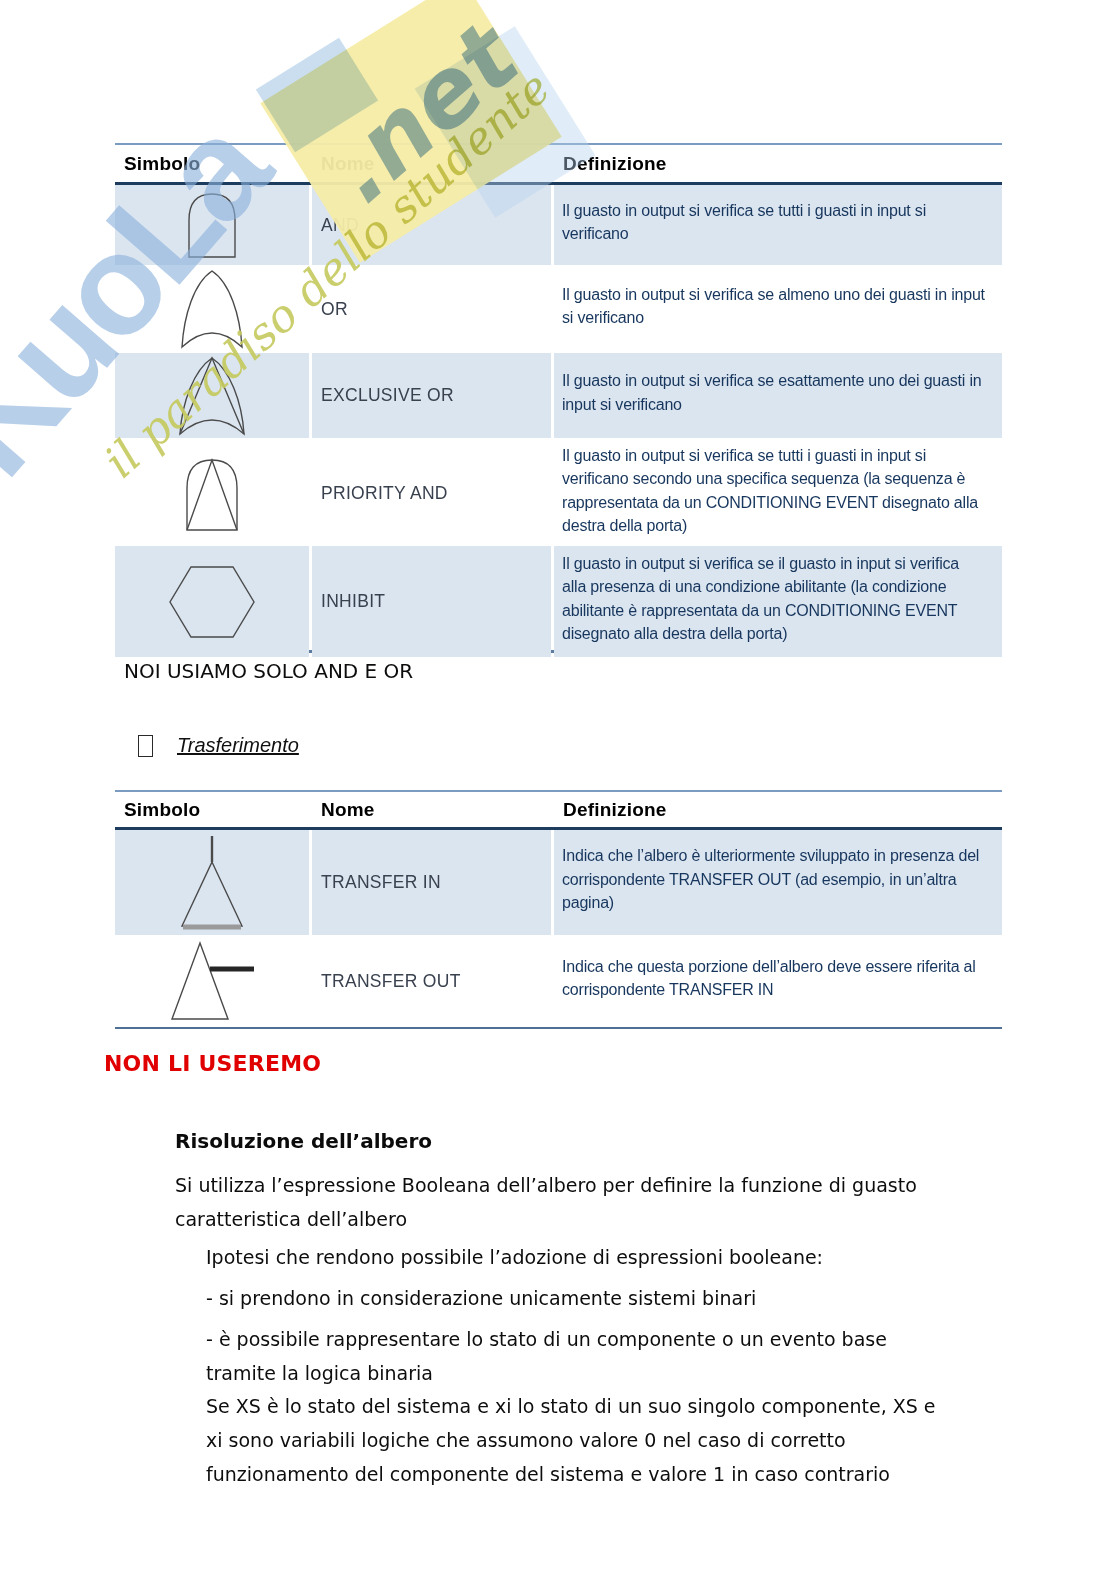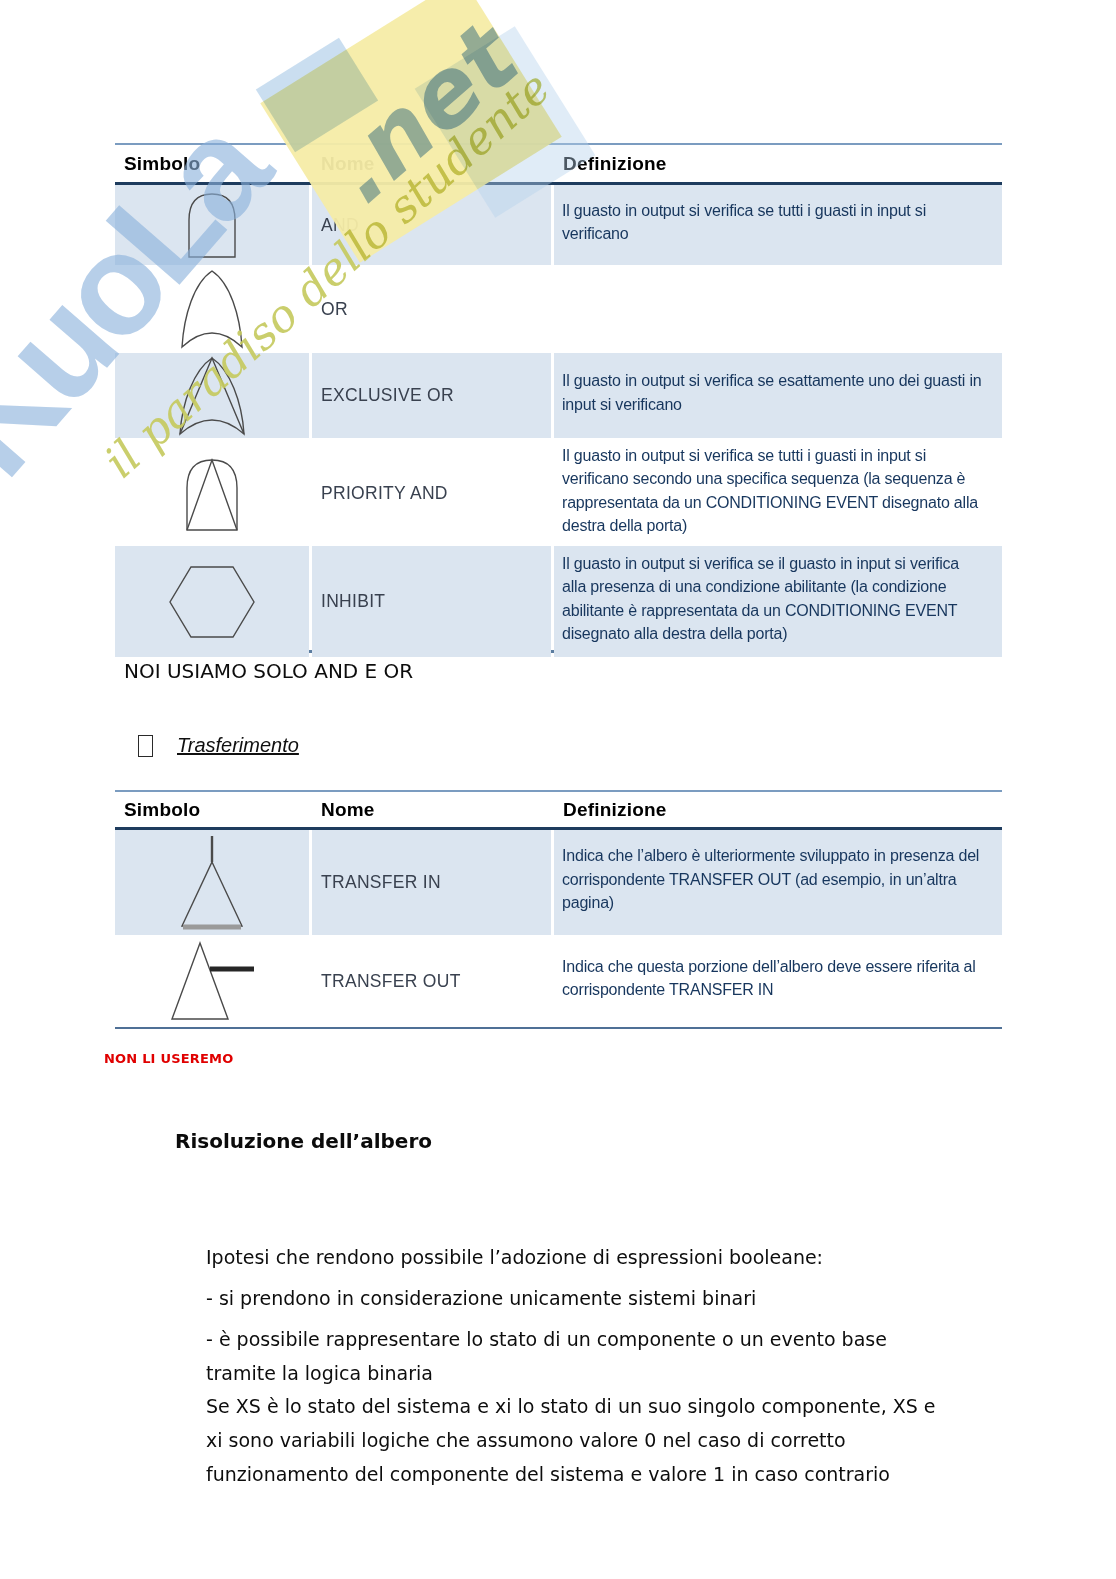--- a/index.html
+++ b/index.html
@@ -23,21 +23,21 @@
   svg.gate{display:block;}
   svg.gate path, svg.gate line{stroke:#4a4a4a;stroke-width:1.4;fill:none;}
 
   
   .abs{position:absolute;z-index:1;}
   .note1{left:104px;top:659px;font-family:"DejaVu Sans",sans-serif;font-size:20px;color:#0c0c0c;margin-left:20px;}
   .transfer-head{left:138px;top:734px;display:flex;align-items:center;}
   .box-glyph{display:inline-block;width:13px;height:20px;border:1.6px solid #2a2a2a;margin-right:24px;}
   .transfer-title{font-style:italic;text-decoration:underline;font-size:20px;color:#101010;}
   .warning{left:104px;top:1051px;font-family:"DejaVu Sans",sans-serif;font-weight:bold;
-           font-size:13px;color:#e00000;letter-spacing:0.2px;}
+           font-size:22px;color:#e00000;letter-spacing:0.2px;}
   .heading{left:175px;top:1129px;font-family:"DejaVu Sans",sans-serif;font-weight:bold;
            font-size:20px;color:#0b0b0b;}
   .para{font-family:"DejaVu Sans",sans-serif;font-size:19px;line-height:34px;color:#0d0d0d;
         white-space:pre-line;}
   .p-intro{left:175px;top:1168px;width:860px;}
   .p-lead{left:206px;top:1240px;width:840px;}
   .p-b1{left:206px;top:1281px;width:840px;}
   .p-b2{left:206px;top:1322px;width:840px;}
   .p-xs{left:206px;top:1389px;width:850px;}
 
@@ -83,20 +83,21 @@
         <div class="cell def">Il guasto in output si verifica se tutti i guasti in input si verificano</div>
       </div>
 
       <div class="trow" style="height:88px">
         <div class="cell sym">
           <svg class="gate" width="74" height="84" viewBox="0 0 74 84">
             <path d="M7,80 C9,48 19,16 37,4 C55,16 65,48 67,80 Q37,52 7,80 Z"></path>
           </svg>
         </div>
         <div class="cell name">OR</div>
+        <div class="cell def">Il guasto in output si verifica se almeno uno dei guasti in input si verificano</div>
       </div>
 
       <div class="trow shade" style="height:85px">
         <div class="cell sym">
           <svg class="gate" width="84" height="84" viewBox="0 0 84 84">
             <path d="M10,80 C12,48 24,16 42,4 C60,16 72,48 74,80 Q42,52 10,80 Z"></path>
             <path d="M10,80 L42,4 L74,80"></path>
           </svg>
         </div>
         <div class="cell name">EXCLUSIVE OR</div>
@@ -164,20 +165,22 @@
         <div class="cell name">TRANSFER OUT</div>
         <div class="cell def">Indica che questa porzione dell’albero deve essere riferita al corrispondente TRANSFER IN</div>
       </div>
 
     </div>
   </div>
 
   <div class="abs warning">NON LI USEREMO</div>
 
   <div class="abs heading">Risoluzione dell’albero</div>
+  <div class="abs para p-intro">Si utilizza l’espressione Booleana dell’albero per definire la funzione di guasto
+caratteristica dell’albero</div>
   <div class="abs para p-lead">Ipotesi che rendono possibile l’adozione di espressioni booleane:</div>
   <div class="abs para p-b1">- si prendono in considerazione unicamente sistemi binari</div>
   <div class="abs para p-b2">- è possibile rappresentare lo stato di un componente o un evento base
 tramite la logica binaria</div>
   <div class="abs para p-xs">Se XS è lo stato del sistema e xi lo stato di un suo singolo componente, XS e
 xi sono variabili logiche che assumono valore 0 nel caso di corretto
 funzionamento del componente del sistema e valore 1 in caso contrario</div>
 
   <div class="watermark">
     <div class="wm-blue-a"></div>

